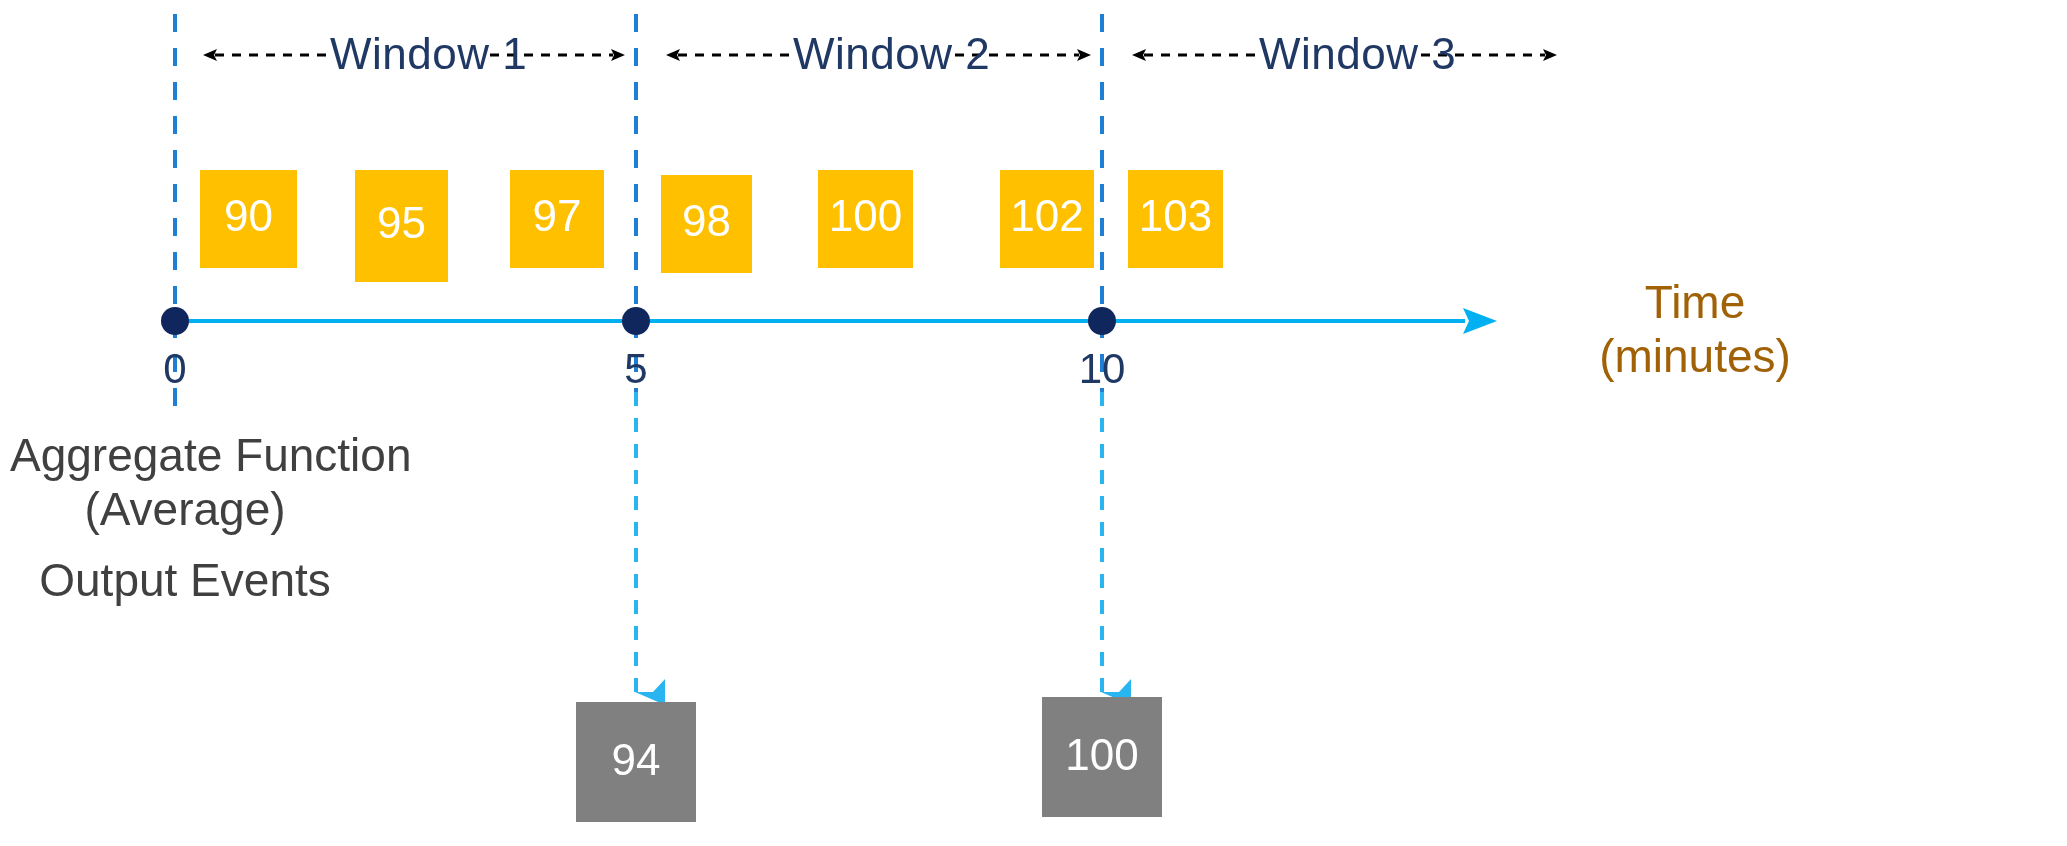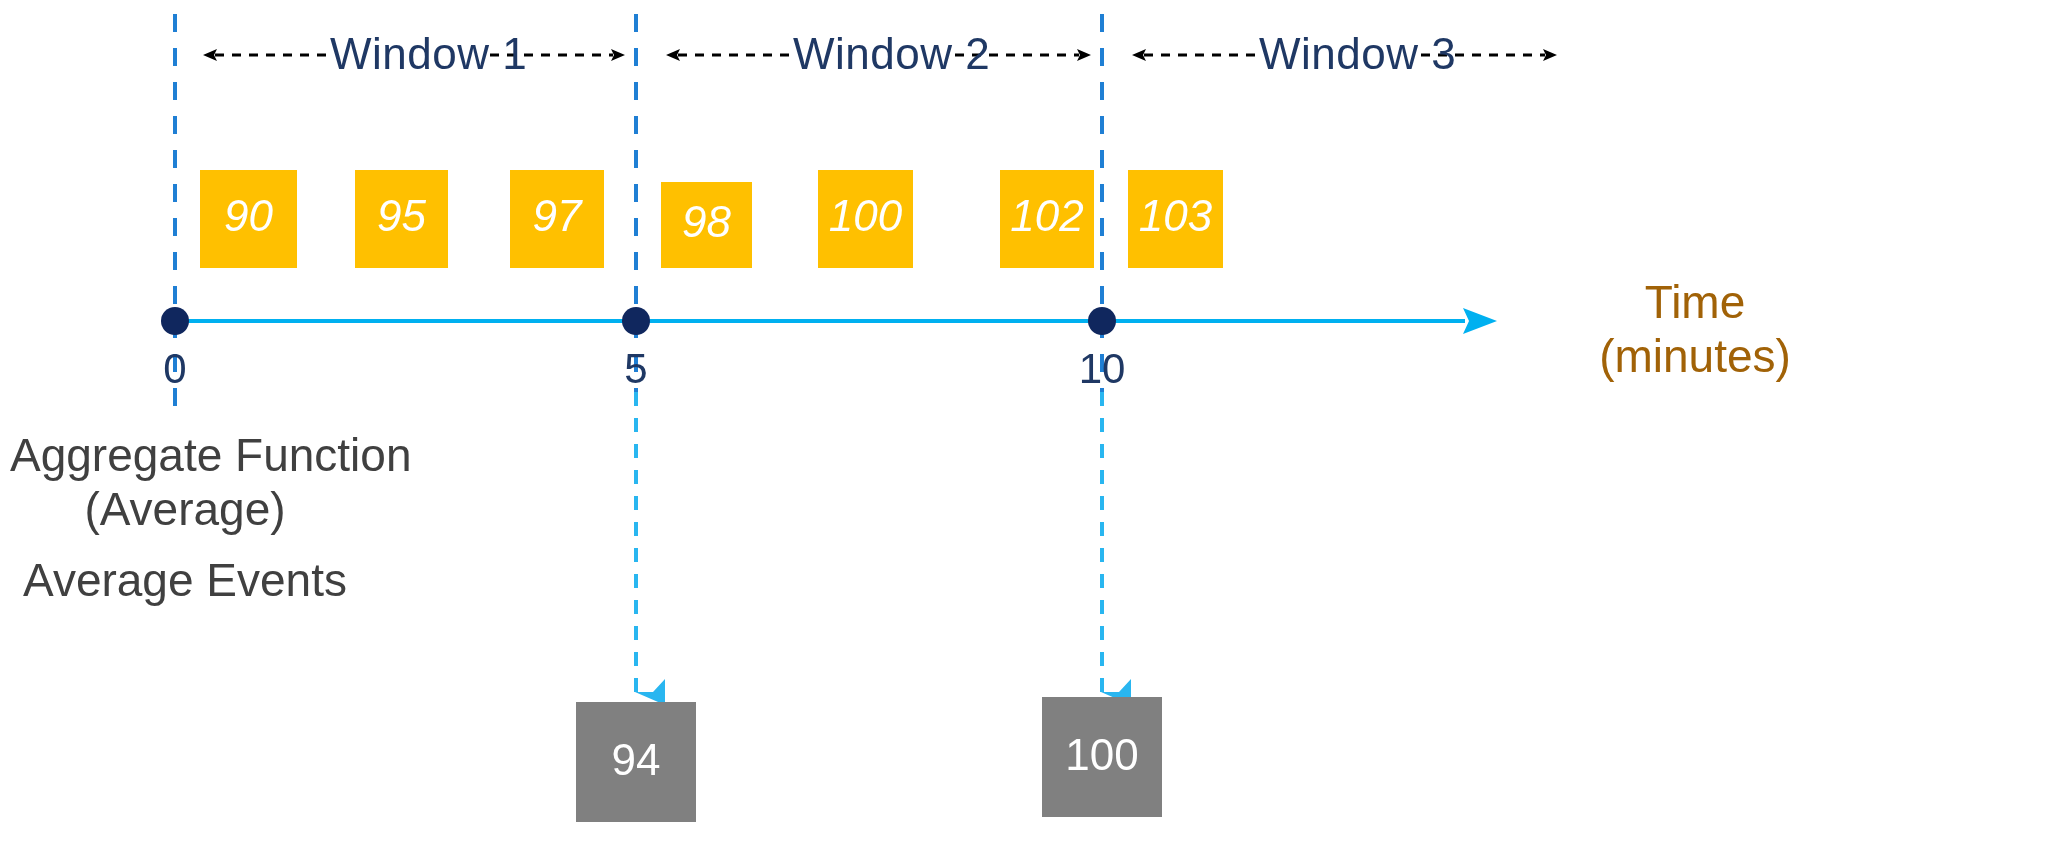--- a/index.html
+++ b/index.html
@@ -45,21 +45,20 @@
     display: flex;
     align-items: center;
     justify-content: center;
   }
   .event-box .event-value {
     color: #ffffff;
     font-size: 44px;
     font-weight: 300;
     line-height: 1;
     padding-bottom: 6px;
-    font-style: italic;
   }
 
   
   .output-box {
     position: absolute;
     background: #808080;
     width: 120px;
     height: 120px;
     display: flex;
     align-items: center;
@@ -164,27 +163,27 @@
     </g>
   </svg>
 
   <div class="window-label" style="left:330px; top:32px; width:160px;">Window 1</div>
   <div class="window-label" style="left:793px; top:32px; width:162px;">Window 2</div>
   <div class="window-label" style="left:1259px; top:32px; width:162px;">Window 3</div>
 
   <div class="event-box" style="left:200px; top:170px; width:97px; height:98px;">
     <span class="event-value">90</span>
   </div>
-  <div class="event-box" style="left:355px; top:170px; width:93px; height:98px;justify-content:center;">
+  <div class="event-box" style="left:355px; top:170px; width:93px; height:112px;justify-content:center;">
     <span class="event-value">95</span>
   </div>
   <div class="event-box" style="left:510px; top:170px; width:94px; height:98px;">
     <span class="event-value">97</span>
   </div>
-  <div class="event-box" style="left:661px; top:182px; width:91px; height:86px;">
+  <div class="event-box" style="left:661px; top:175px; width:91px; height:98px;">
     <span class="event-value">98</span>
   </div>
   <div class="event-box" style="left:818px; top:170px; width:95px; height:98px;">
     <span class="event-value">100</span>
   </div>
   <div class="event-box" style="left:974px; top:170px; width:94px; height:98px;margin-left:26px;">
     <span class="event-value">102</span>
   </div>
   <div class="event-box" style="left:1128px; top:170px; width:95px; height:98px;">
     <span class="event-value">103</span>
@@ -196,21 +195,21 @@
 
   <div class="axis-title" style="left:1530px; top:275px; width:330px;">
     <div>Time</div>
     <div>(minutes)</div>
   </div>
 
   <div class="side-caption" style="left:10px; top:428px; width:350px;">
     <div>Aggregate Function</div>
     <div>(Average)</div>
   </div>
-  <div class="side-caption" style="left:10px; top:553px; width:350px;">Average Events</div>
+  <div class="side-caption" style="left:10px; top:553px; width:350px;">Output Events</div>
 
   <div class="output-box" style="left:576px; top:702px;">
     <span class="output-value">94</span>
   </div>
   <div class="output-box" style="left:1042px; top:697px;">
     <span class="output-value">100</span>
   </div>
 
 </div>
 

